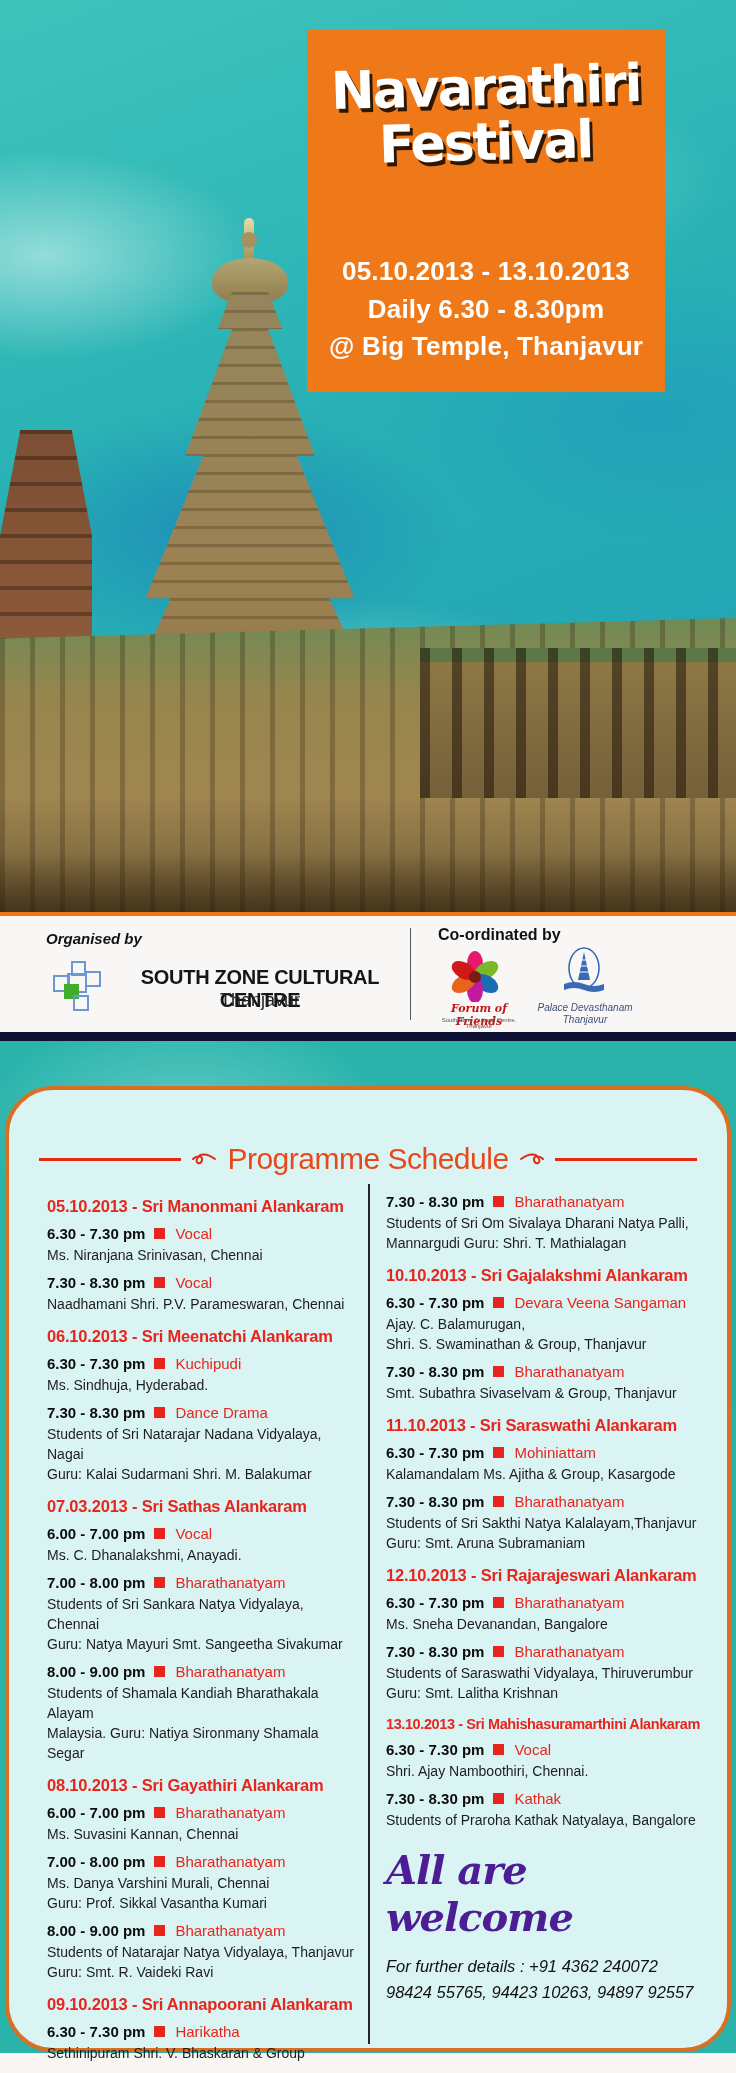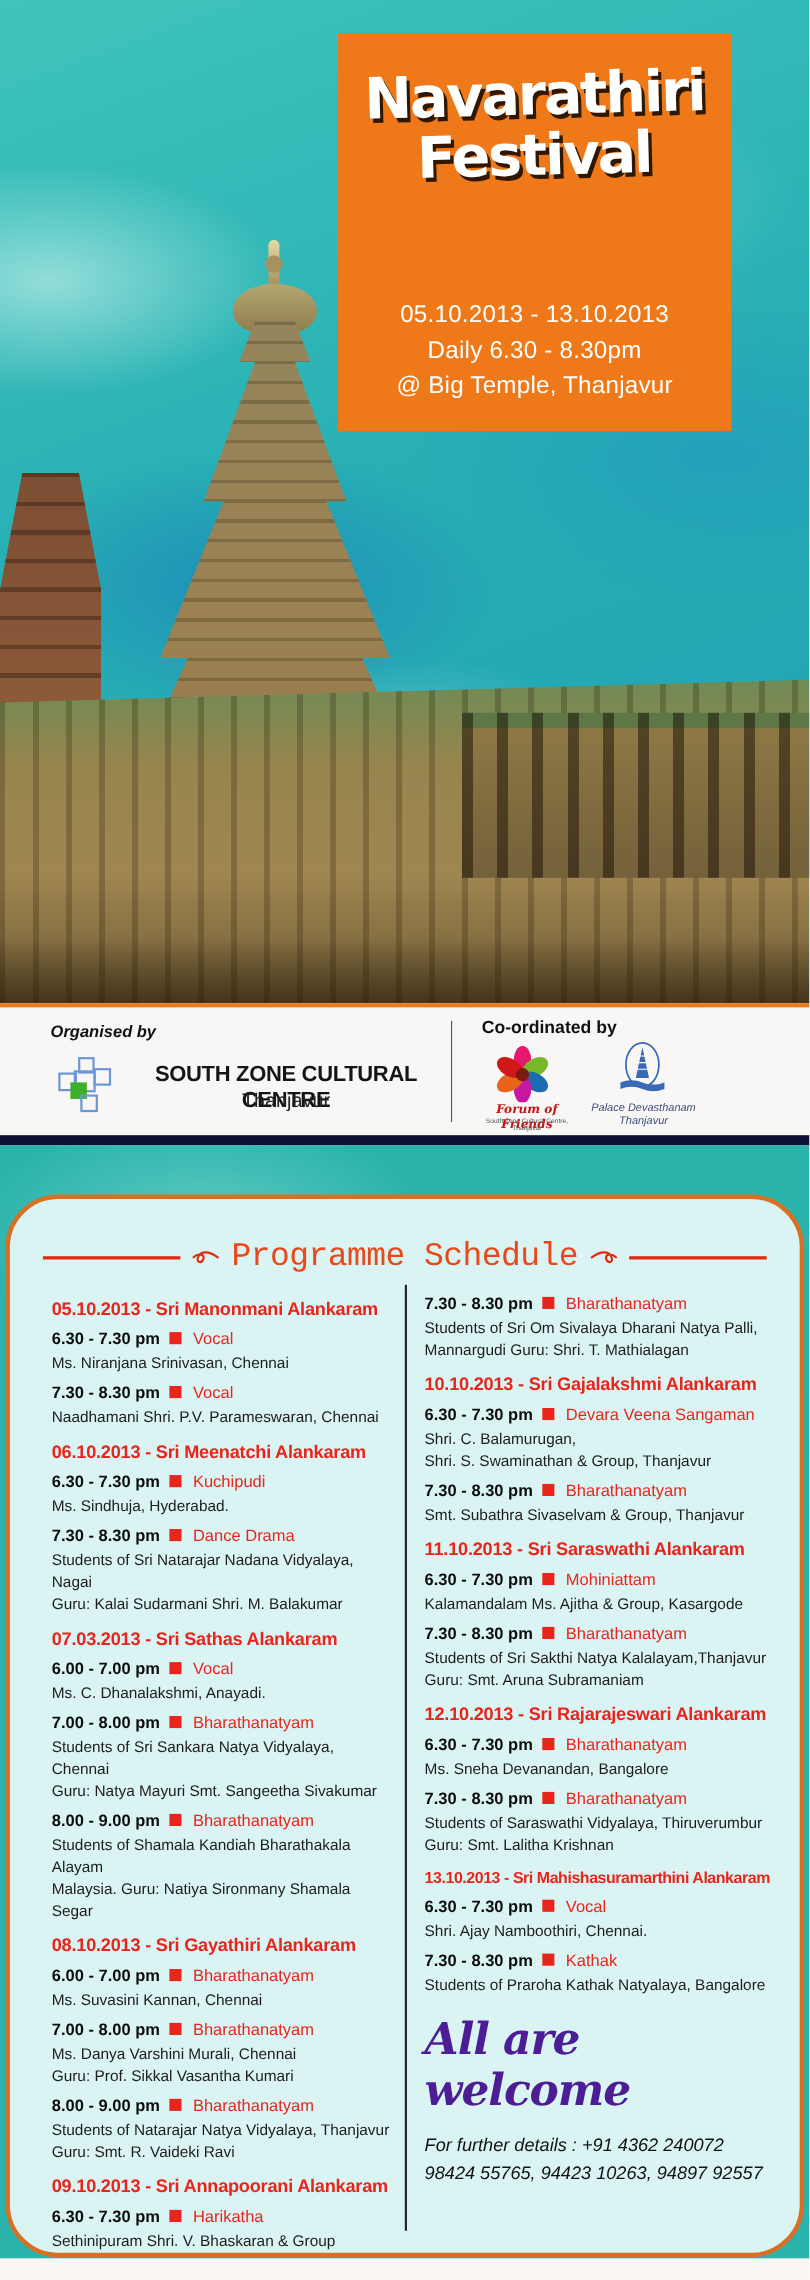--- a/index.html
+++ b/index.html
@@ -41,21 +41,21 @@
       repeating-linear-gradient(90deg,rgba(25,15,5,.5) 0 10px,transparent 10px 32px),
       linear-gradient(180deg,#5d7747 0 14px,#8d7845 14px,#74603a 100%);}
   .photo-shadow{position:absolute;left:0;top:852px;width:736px;height:60px;
     background:linear-gradient(180deg,transparent,rgba(35,22,4,.55));}
 
   
   .hero{position:absolute;left:307px;top:30px;width:358px;height:362px;background:#ef7918;
     display:flex;flex-direction:column;align-items:center;text-align:center;box-sizing:border-box;padding:30px 8px 26px;}
   .hero-title{font-family:"DejaVu Sans",sans-serif;font-weight:700;font-size:52px;line-height:1.06;
     color:#fff;letter-spacing:-2px;text-shadow:3px 4px 0 rgba(25,12,0,.9);transform:rotate(-1.5deg);}
-  .hero-meta{margin-top:auto;color:#fff;font-weight:400;font-size:22px;line-height:1.45;letter-spacing:.2px;}
+  .hero-meta{margin-top:auto;color:#fff;font-weight:700;font-size:26px;line-height:1.45;letter-spacing:.2px;}
 
   
   .orange-rule{position:absolute;left:0;top:912px;width:736px;height:4px;background:#ef7918;}
   .org-band{position:absolute;left:0;top:916px;width:736px;height:144px;background:#f8f7f5;padding-left:32px;}
   .org-label{position:absolute;left:46px;top:14px;font-style:italic;font-weight:700;font-size:15px;color:#111;}
   .szcc-logo{position:absolute;left:50px;top:44px;}
   .org-name{position:absolute;left:115px;top:50px;width:290px;text-align:center;font-weight:700;font-size:20px;letter-spacing:-.3px;color:#151515;}
   .org-city{position:absolute;left:115px;top:74px;width:290px;text-align:center;font-size:18px;color:#222;}
   .org-divider{position:absolute;left:410px;top:12px;width:1px;height:92px;background:#555;}
   .coord-label{position:absolute;left:438px;top:10px;font-weight:700;font-size:16px;color:#111;}
@@ -67,21 +67,21 @@
 
   
   .navy-rule{position:absolute;left:0;top:1032px;width:736px;height:9px;background:#0d1033;}
   .teal-band{position:absolute;left:0;top:1041px;width:736px;height:1012px;
     background:
       radial-gradient(300px 160px at 25% 8%, rgba(200,245,238,.35), transparent 70%),
       radial-gradient(340px 180px at 80% 30%, rgba(20,140,150,.25), transparent 70%),
       #29b3ab;}
   .card{position:absolute;left:5px;top:45px;width:726px;height:966px;box-sizing:border-box;
     background:#daf4f3;border:4px solid #d96f22;border-radius:48px;padding:26px 18px 10px 18px;}
-  .sched-title-row{display:flex;align-items:center;gap:8px;margin:10px 12px 6px;font-family:Liberation Mono, monospace;}
+  .sched-title-row{display:flex;align-items:center;gap:8px;margin:26px 12px 6px;}
   .sched-line{flex:1;height:3px;background:#e02b12;}
   .sched-title{font-size:30px;color:#e8481a;letter-spacing:-.5px;white-space:nowrap;padding:0 2px;}
   .cols{display:flex;margin-top:8px;height:860px;}
   .col{width:50%;box-sizing:border-box;padding:0 10px 0 20px;}
   .col-right{border-left:2px solid #262626;padding-left:16px;}
   .day-heading{margin:13px 0 2px;font-weight:700;font-size:16.5px;color:#e8251d;white-space:nowrap;letter-spacing:-.2px;}
   .day-heading.tight{font-size:14.5px;letter-spacing:-.4px;}
   .time-row{margin:9px 0 3px;font-size:15px;}
   .time{font-weight:700;color:#0c0c0c;}
   .sq{display:inline-block;width:11px;height:11px;background:#e8251d;margin:0 10px 0 9px;}
@@ -223,21 +223,21 @@
         <div class="col col-right">
           <div id="col-right-blocks">
               <div>
                 <div class="time-row"><span class="time">7.30 - 8.30 pm</span><span class="sq"></span><span class="genre">Bharathanatyam</span></div>
                 <div class="perf">Students of Sri Om Sivalaya Dharani Natya Palli,</div>
                 <div class="perf">Mannargudi Guru: Shri. T. Mathialagan</div>
               </div>
               <div>
                 <div class="day-heading">10.10.2013 - Sri Gajalakshmi Alankaram</div>
                 <div class="time-row"><span class="time">6.30 - 7.30 pm</span><span class="sq"></span><span class="genre">Devara Veena Sangaman</span></div>
-                <div class="perf">Shri. C. Balamurugan,</div>
+                <div class="perf">Ajay. C. Balamurugan,</div>
                 <div class="perf">Shri. S. Swaminathan &amp; Group, Thanjavur</div>
                 <div class="time-row"><span class="time">7.30 - 8.30 pm</span><span class="sq"></span><span class="genre">Bharathanatyam</span></div>
                 <div class="perf">Smt. Subathra Sivaselvam &amp; Group, Thanjavur</div>
               </div>
               <div>
                 <div class="day-heading">11.10.2013 - Sri Saraswathi Alankaram</div>
                 <div class="time-row"><span class="time">6.30 - 7.30 pm</span><span class="sq"></span><span class="genre">Mohiniattam</span></div>
                 <div class="perf">Kalamandalam Ms. Ajitha &amp; Group, Kasargode</div>
                 <div class="time-row"><span class="time">7.30 - 8.30 pm</span><span class="sq"></span><span class="genre">Bharathanatyam</span></div>
                 <div class="perf">Students of Sri Sakthi Natya Kalalayam,Thanjavur</div>

